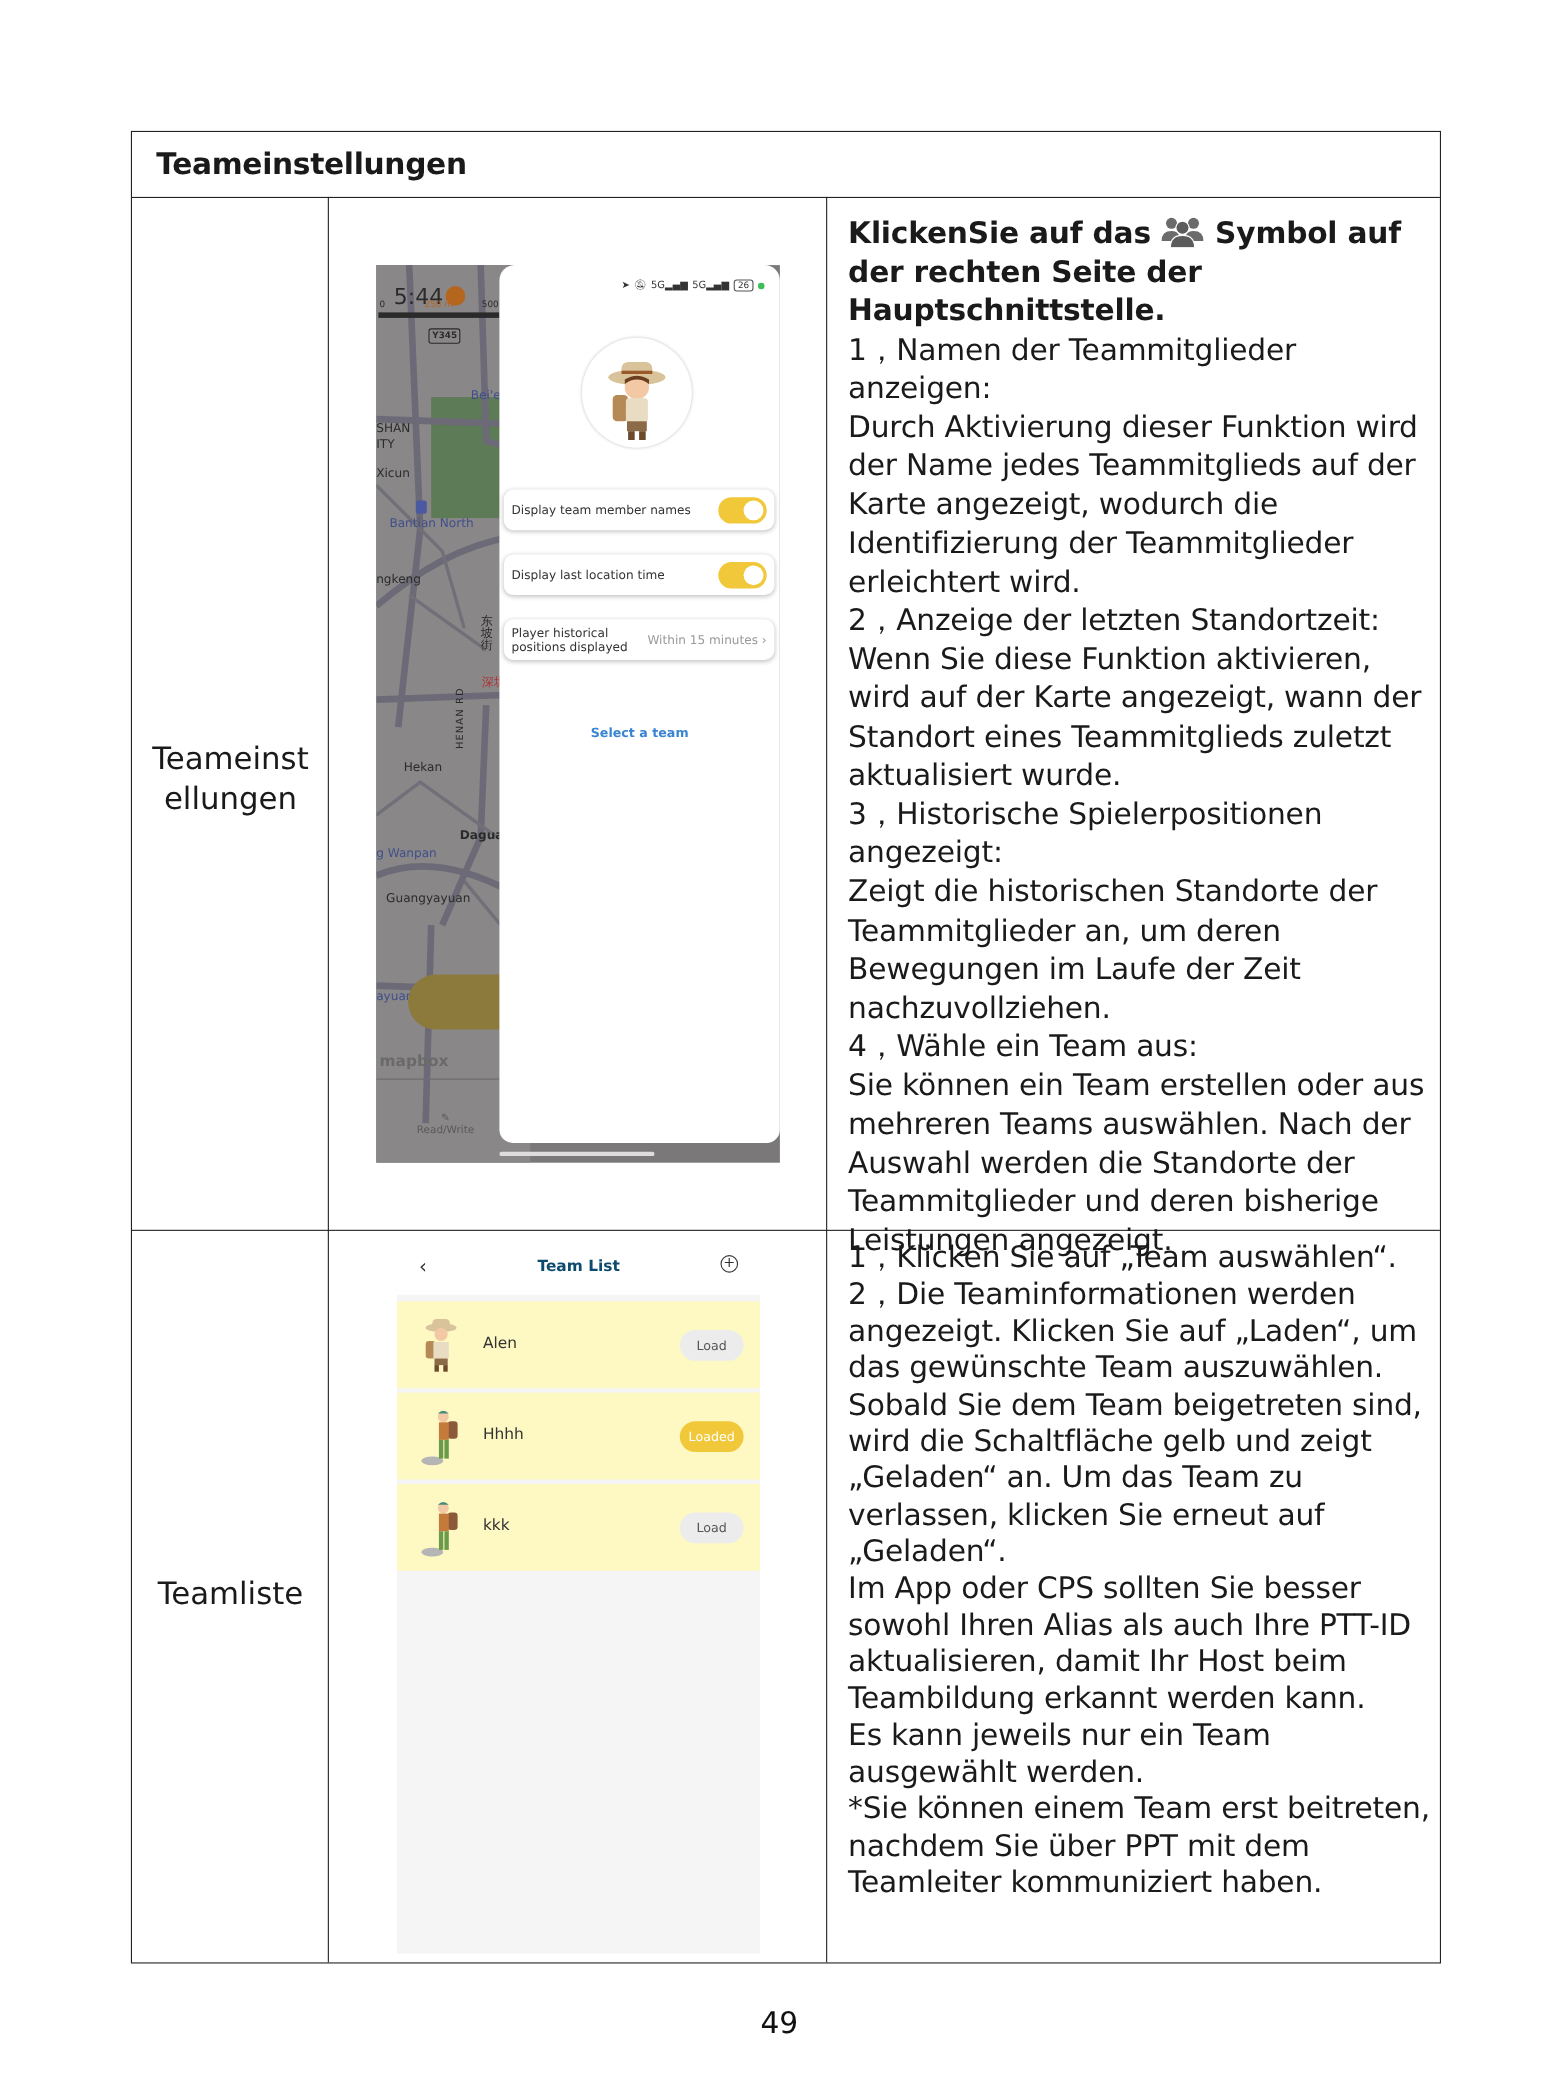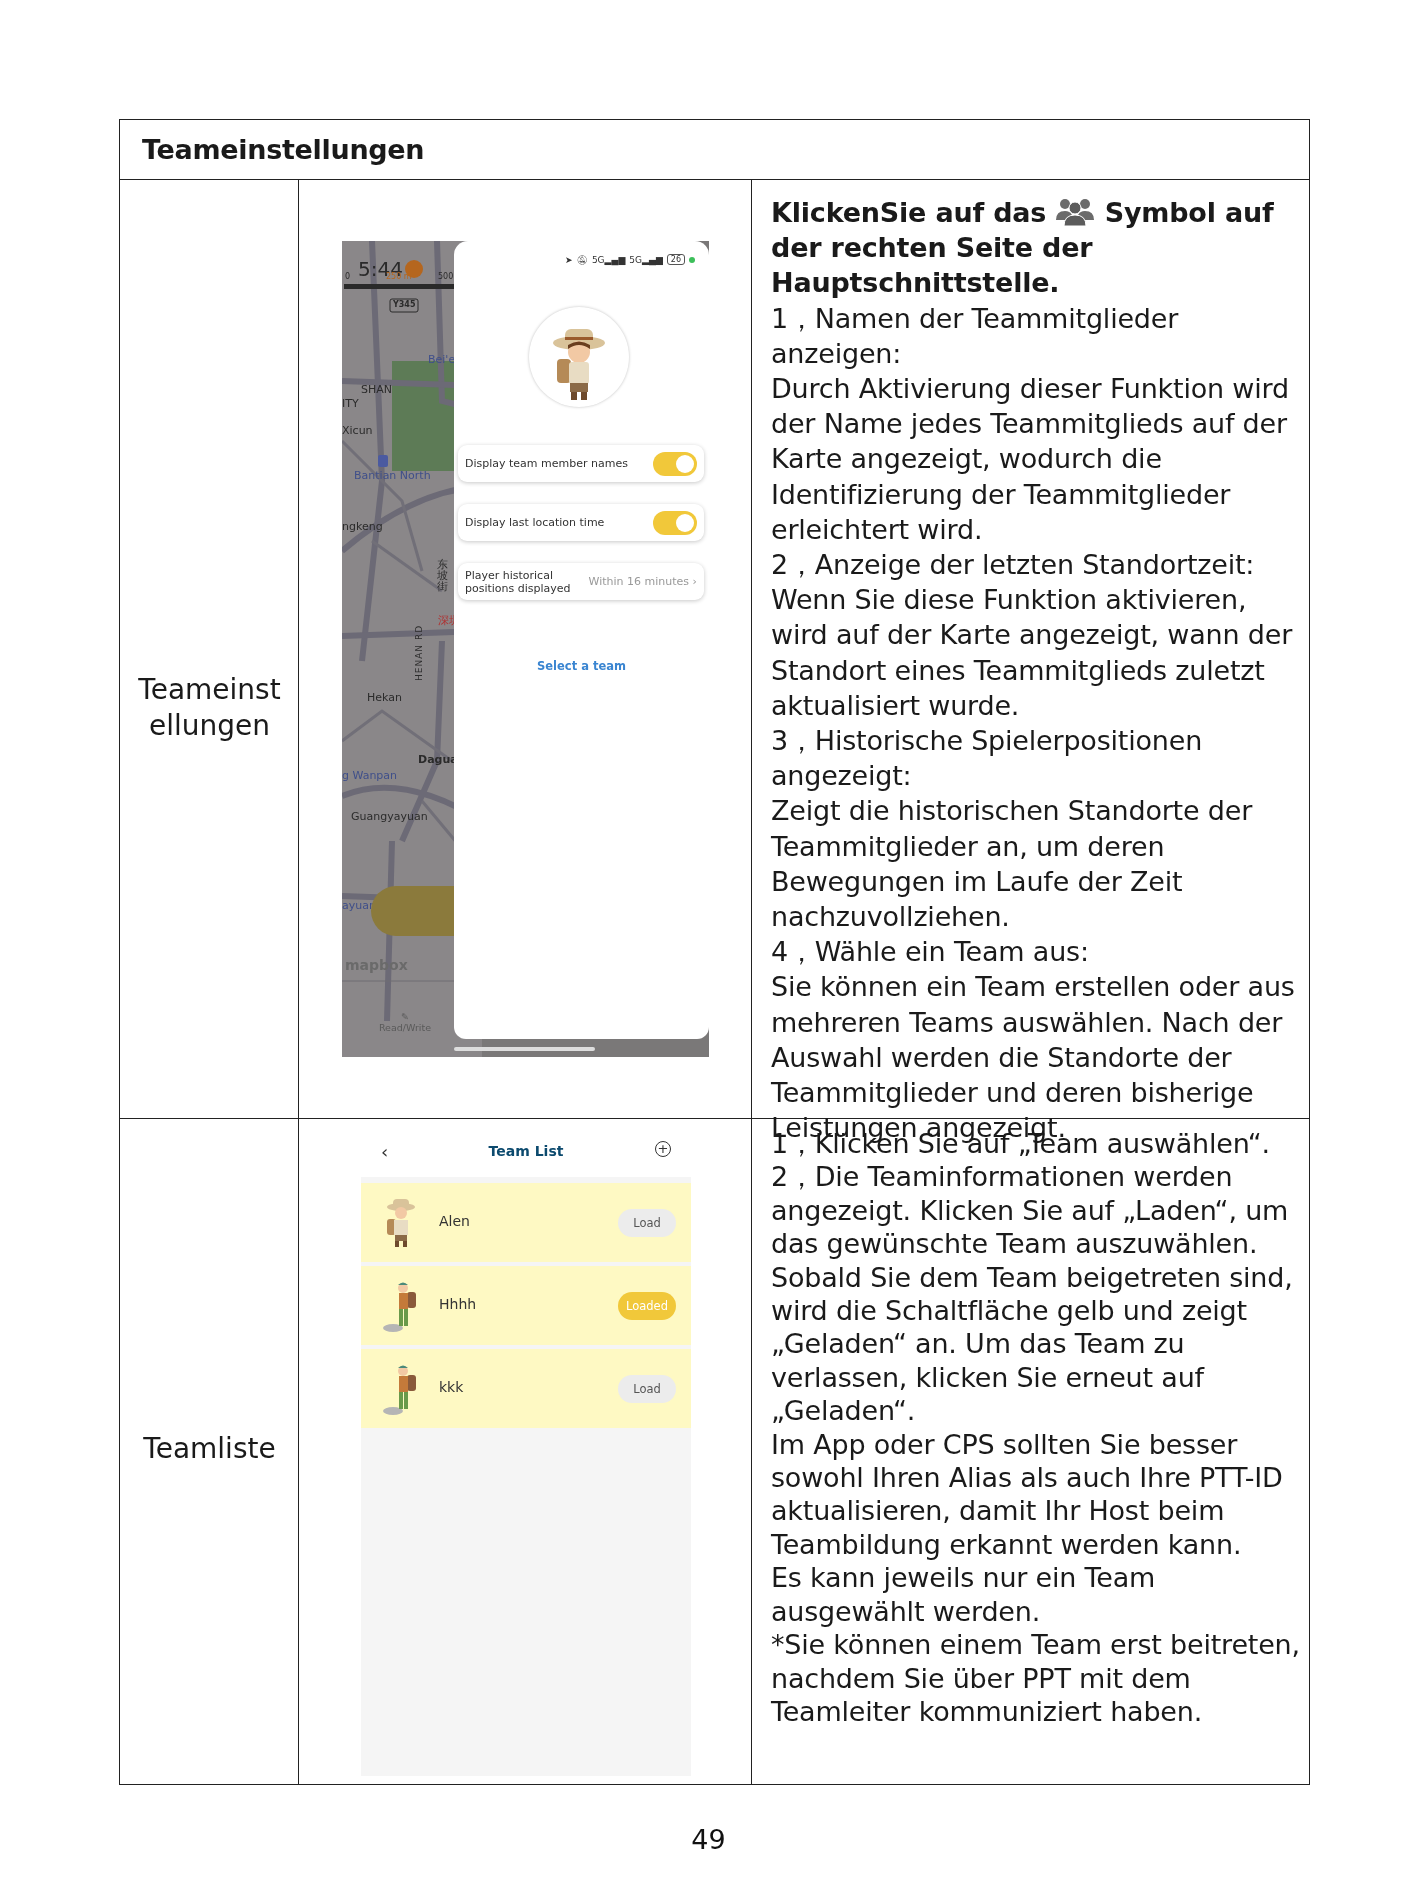--- a/index.html
+++ b/index.html
@@ -96,21 +96,21 @@
         <circle cx="72" cy="28" r="9" fill="#b5661e"></circle>
         <rect x="2" y="43" width="110" height="5" fill="#2a2a2a"></rect>
         <rect x="48" y="58" width="28" height="13" rx="2" fill="none" stroke="#2a2a2a" stroke-width="1"></rect>
       </svg>
       <span class="time">5:44</span>
       <span class="lbl" style="left:3px;top:31px;font-size:8px;">0</span>
       <span class="lbl" style="left:44px;top:31px;font-size:8px;color:#b5661e;">250 m</span>
       <span class="lbl" style="left:96px;top:31px;font-size:8px;">500</span>
       <span class="lbl" style="left:51px;top:59px;font-size:8px;font-weight:bold;">Y345</span>
       <span class="lbl blue" style="left:86px;top:112px;">Bei'e</span>
-      <span class="lbl" style="left:0;top:142px;margin-left:19px;">SHAN</span>
+      <span class="lbl" style="left:0;top:142px;">SHAN</span>
       <span class="lbl" style="left:0;top:156px;">ITY</span>
       <span class="lbl" style="left:0;top:183px;">Xicun</span>
       <span class="lbl blue" style="left:12px;top:228px;">Bantian North</span>
       <span class="lbl" style="left:0;top:279px;">ngkeng</span>
       <span class="lbl" style="left:95px;top:318px;width:10px;white-space:normal;line-height:11px;">东坡街</span>
       <span class="lbl" style="left:96px;top:372px;color:#b03030;">深圳</span>
       <span class="lbl" style="left:72px;top:440px;transform:rotate(-90deg);transform-origin:left top;font-size:9px;letter-spacing:1px;">HENAN RD</span>
       <span class="lbl" style="left:25px;top:450px;">Hekan</span>
       <span class="lbl" style="left:76px;top:512px;font-weight:bold;">Dagua</span>
       <span class="lbl blue" style="left:0;top:528px;">g Wanpan</span>
@@ -157,21 +157,21 @@
         <span>Display last location time</span>
         <div class="toggle">
             <div class="knob"></div>
           </div>
       </div>
       <div class="setting" style="top:322px;">
         <span class="two">
           <span>Player historical</span><br>
           <span>positions displayed</span>
         </span>
-        <span class="val"><span>Within 16 minutes</span> <span>›</span></span>
+        <span class="val"><span>Within 15 minutes</span> <span>›</span></span>
       </div>
       <div class="select-team">Select a team</div>
     </div>
     <div class="homebar"></div>
   </div>
 
   <div class="desc" style="top:75px;">
     <p class="bold">
       <span>KlickenSie auf das</span>
       <span class="team-icon">

